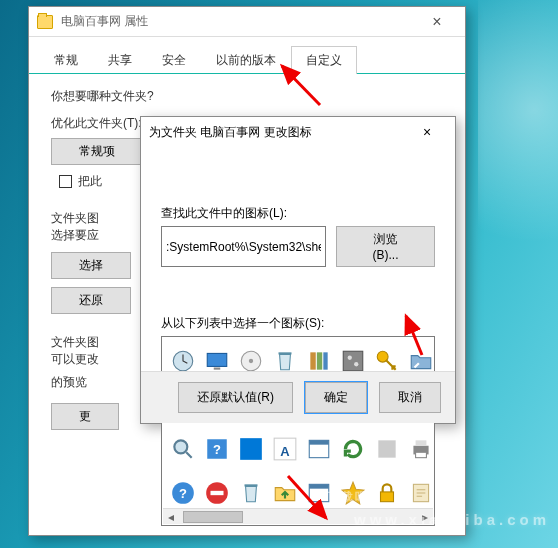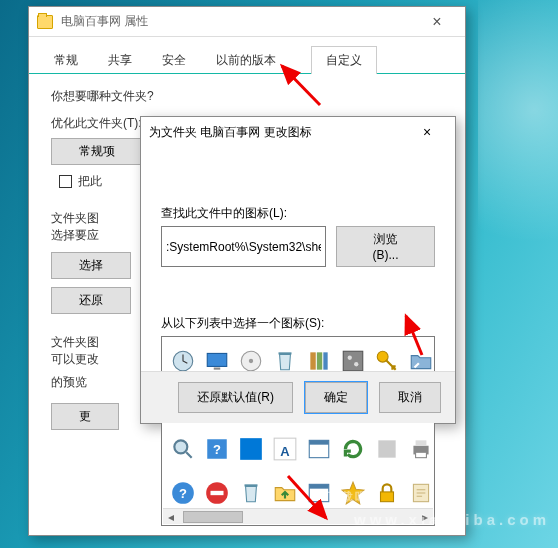--- a/index.html
+++ b/index.html
@@ -8,21 +8,21 @@
   .win { position: absolute; background: #fff; border: 1px solid #8a8a8a; box-shadow: 4px 4px 12px rgba(0,0,0,.3); }
   
   .prop { left: 28px; top: 6px; width: 438px; height: 530px; }
   .titlebar { height: 30px; background: #fff; border-bottom: 1px solid #ddd; display:flex; align-items:center; padding:0 8px; color:#666; }
   .titlebar .foldericon { width:16px; height:14px; background:#ffd96b; border:1px solid #d6a400; border-radius:1px; margin-right:8px; position:relative; }
   .titlebar .foldericon::before { content:""; position:absolute; top:-3px; left:0; width:7px; height:3px; background:#ffd96b; border:1px solid #d6a400; border-bottom:none; border-radius:1px 1px 0 0;}
   .titlebar .ttl { flex:1; }
   .titlebar .x { width:40px; text-align:center; color:#555; font-size:16px; }
   .tabs { display:flex; padding: 8px 10px 0 10px; border-bottom:1px solid #14b8a6; gap:0; }
   .tab { padding: 5px 14px; border:1px solid transparent; border-bottom:none; color:#333; position:relative; top:1px; }
-  .tab.active { border-color:#ccc; background:#fff;margin-left:20px; }
+  .tab.active { border-color:#ccc; background:#fff; }
   .body { padding: 14px 22px; color:#333; }
   .body .q { margin-bottom: 10px; }
   .body .truncline { margin-bottom: 6px; }
   .btn { background:#e1e1e1; border:1px solid #adadad; padding:4px 27px; cursor:default; }
   .checkbox { display:flex; align-items:center; gap:6px; margin:8px 0 16px 8px; }
   .checkbox .box { width:13px; height:13px; border:1px solid #333; background:#fff; }
   .section { margin-top: 20px; }
   
   .dlg { left: 140px; top: 116px; width: 316px; height: 308px; background:#fff; }
   .dlg .titlebar { border-bottom:none; }

